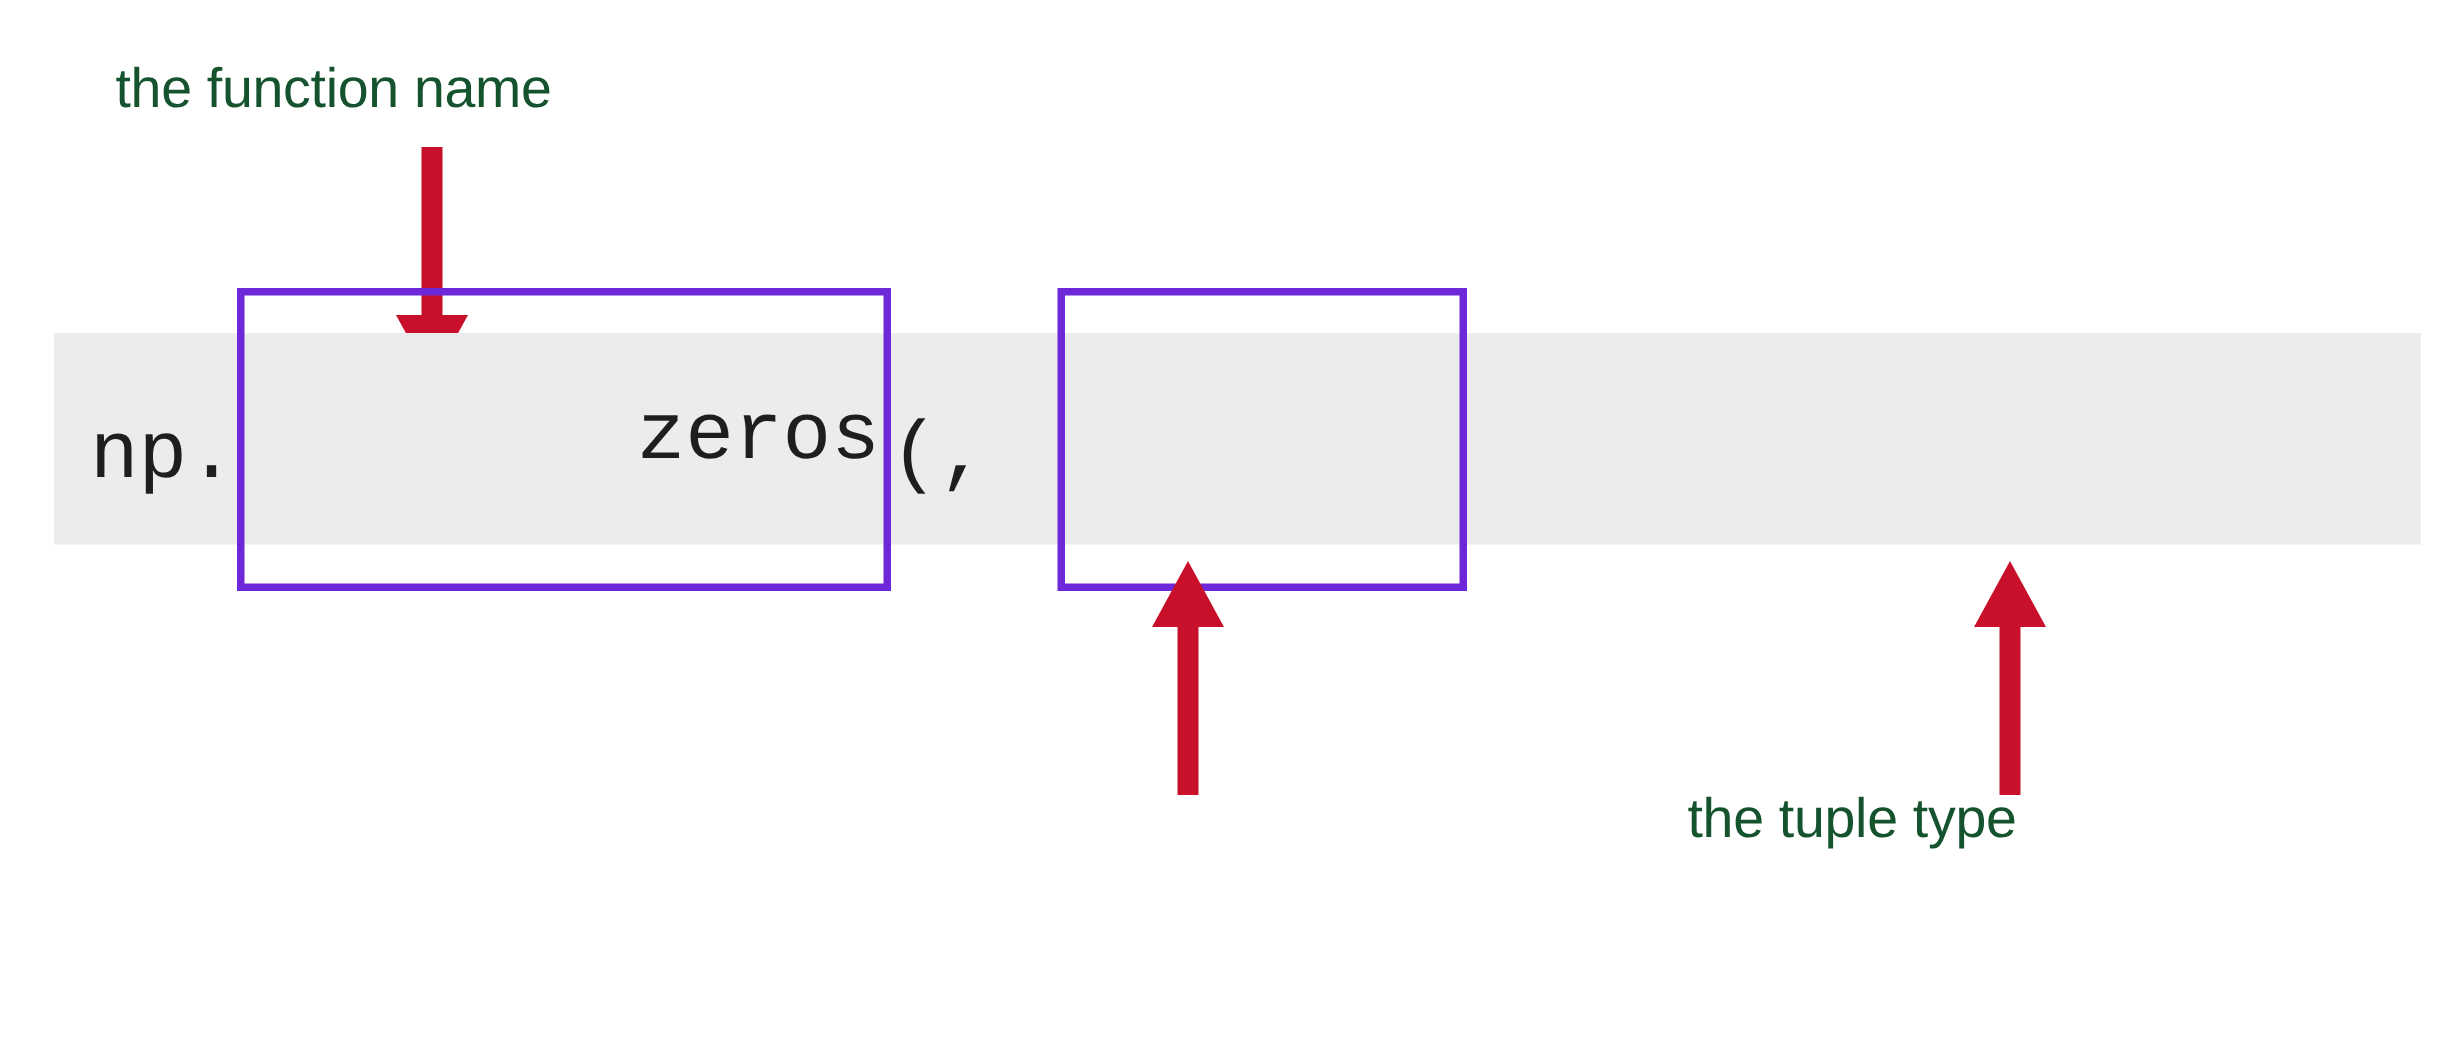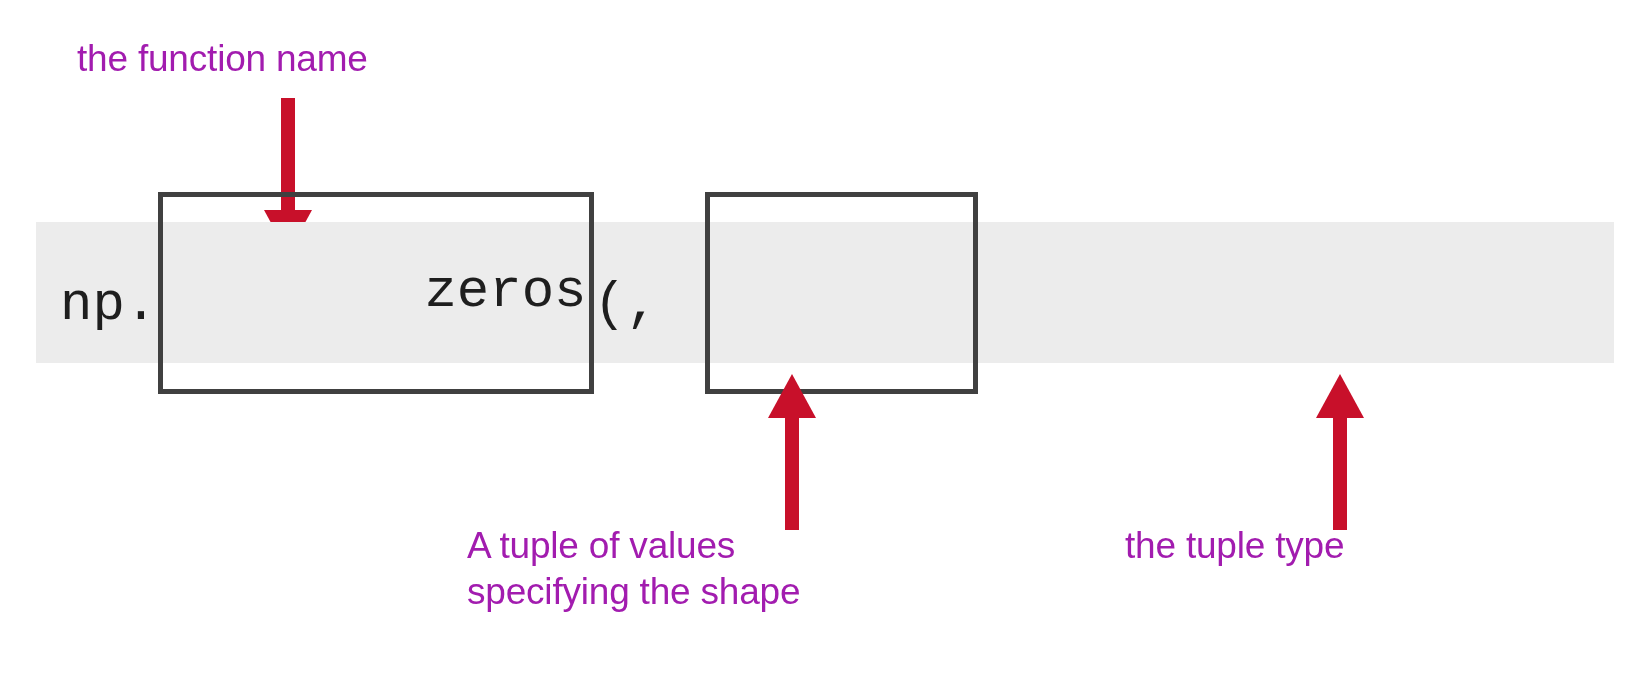--- a/index.html
+++ b/index.html
@@ -15,21 +15,21 @@
     position: relative;
     width: 1634px;
     height: 698px;
     background: #ffffff;
     overflow: hidden;
   }
 
   
   .label {
     position: absolute;
-    color: #a21caf;
+    color: #14532d;
     font-family: "Liberation Sans", sans-serif;
     font-weight: 400;
     font-size: 37px;
     line-height: 46px;
     letter-spacing: -0.2px;
     white-space: pre;
   }
   #label-function-name { left: 77px;  top: 36px; }
   #label-tuple-shape   { left: 467px; top: 523px; }
   #label-data-type     { left: 1125px; top: 523px; }
@@ -55,21 +55,21 @@
     font-size: 54px;
     line-height: 54px;
     color: #1e1e1e;
     white-space: pre;
     padding-left: 24px;
     box-sizing: border-box;
   }
   .tok { white-space: pre; margin-top: 24px; }
   .hl-box {
     display: inline-block;
-    border: 5px solid #404040;
+    border: 5px solid #6d28d9;
     padding: 14px 2px 16px 2px;
     margin: 0;
     box-sizing: border-box;
     background: transparent;
     line-height: 54px;
   }
   #box-func  { margin-left: 1px; }
   #box-shape { margin-left: 4px; }
   #box-type  { margin-left: 14px; margin-right: 10px; }
 
@@ -120,17 +120,17 @@
   <svg class="arrow" id="arrow-up-shape" viewBox="0 0 60 158" aria-hidden="true">
     <polygon points="30,2 6,46 54,46" fill="#c8102a"></polygon>
     <rect x="23" y="44" width="14" height="114" fill="#c8102a"></rect>
   </svg>
 
   <svg class="arrow" id="arrow-up-type" viewBox="0 0 60 158" aria-hidden="true">
     <polygon points="30,2 6,46 54,46" fill="#c8102a"></polygon>
     <rect x="23" y="44" width="14" height="114" fill="#c8102a"></rect>
   </svg>
 
-  <div class="label" id="label-tuple-shape"><span>A tuple of values</span><br><span>specifying the shape</span></div>
+  <div class="label" id="label-tuple-shape"><br></div>
 
   <div class="label" id="label-data-type">the tuple type</div>
 
 </div>
 
 </body></html>

